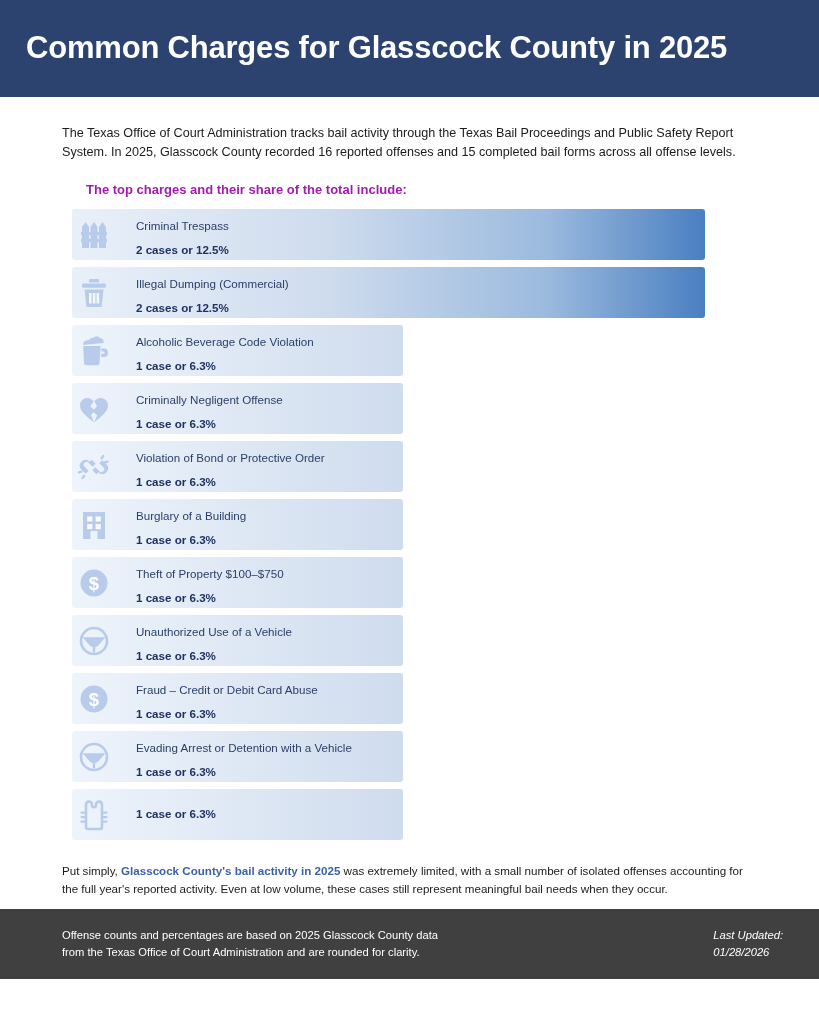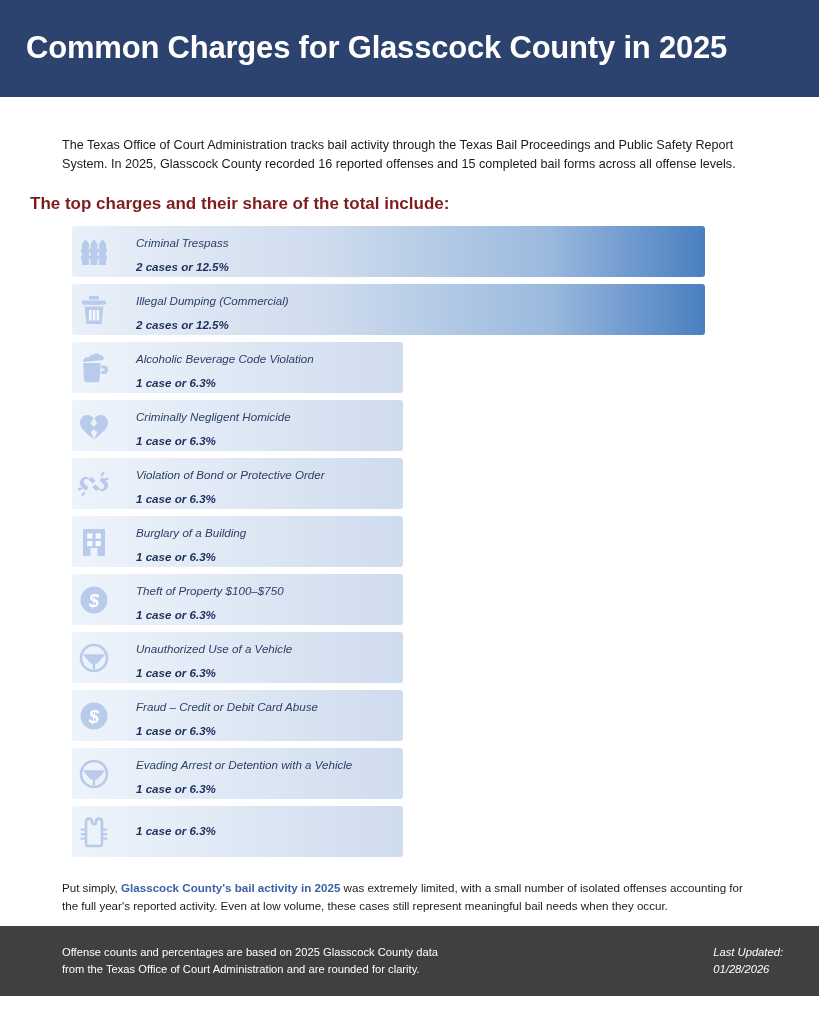--- a/index.html
+++ b/index.html
@@ -49,37 +49,36 @@
     flex: 0 0 3px;
   }
 
   
   .body {
     flex: 1 1 auto;
     padding: 0;
     position: relative;
   }
   .intro {
-    margin: 36px 70px 0 62px;
+    margin: 24px 70px 0 62px;
     font-size: 12.6px;
     line-height: 1.52;
     color: #1b1b1b;
   }
   .subhead {
-    margin: 20px 62px 0 30px;
-    font-size: 17px;
+    margin: 20px 62px 0 86px;
+    font-size: 13px;
     font-weight: bold;
-    color: #7f1d1d;
+    color: #a21caf;
   }
 
   
   .chart {
     margin: 12px 0 0 0;
     padding: 0;
-    font-style: italic;
   }
   .row {
     position: relative;
     height: 51px;
     margin-bottom: 7px;
     padding-left: 72px;
     box-sizing: border-box;
   }
   .bar {
     position: absolute;
@@ -230,21 +229,21 @@
         </div>
         <div class="row">
           <div class="bar short" style="width: 331px;"></div>
           <div class="icon-wrap">
             <svg width="34" height="34" viewBox="0 0 34 34" fill="#b9cbeb">
               <path d="M17 30.5 C 9.5 24.5 3 20 3 13.6 C 3 9.2 6.3 6 10.4 6 C 13 6 15.3 7.3 16.6 9.3 L13.2 14.6 L18 18.2 L14 23 L17 30.5 Z"></path>
               <path d="M17 30.5 L20.2 23.2 L15.6 19.4 L20 14.3 L17.4 9.3 C 18.7 7.3 21 6 23.6 6 C 27.7 6 31 9.2 31 13.6 C 31 20 24.5 24.5 17 30.5 Z"></path>
             </svg>
           </div>
           <div class="row-text">
-            <div class="row-label">Criminally Negligent Homicide</div>
+            <div class="row-label">Criminally Negligent Offense</div>
             <div class="row-value">1 case or 6.3%</div>
           </div>
         </div>
         <div class="row">
           <div class="bar short" style="width: 331px;"></div>
           <div class="icon-wrap">
             <svg width="34" height="34" viewBox="0 0 34 34" fill="#b9cbeb">
               <path d="M12.6 8.8 L16.6 12.8 L13.6 15.8 L9.6 11.8 q-2-2-4 0 q-2 2 0 4 L9.6 19.8 L6.6 22.8 L2.6 18.8 q-4-4 0-8 q4-4 8 0 Z" transform="translate(2,1)"></path>
               <path d="M21.4 25.2 L17.4 21.2 L20.4 18.2 L24.4 22.2 q2 2 4 0 q2-2 0-4 L24.4 14.2 L27.4 11.2 L31.4 15.2 q4 4 0 8 q-4 4-8 0 Z" transform="translate(-2,-1)"></path>
               <rect x="24.4" y="4.6" width="2.3" height="5" rx="1.1" transform="rotate(35 25.5 7)"></rect>

